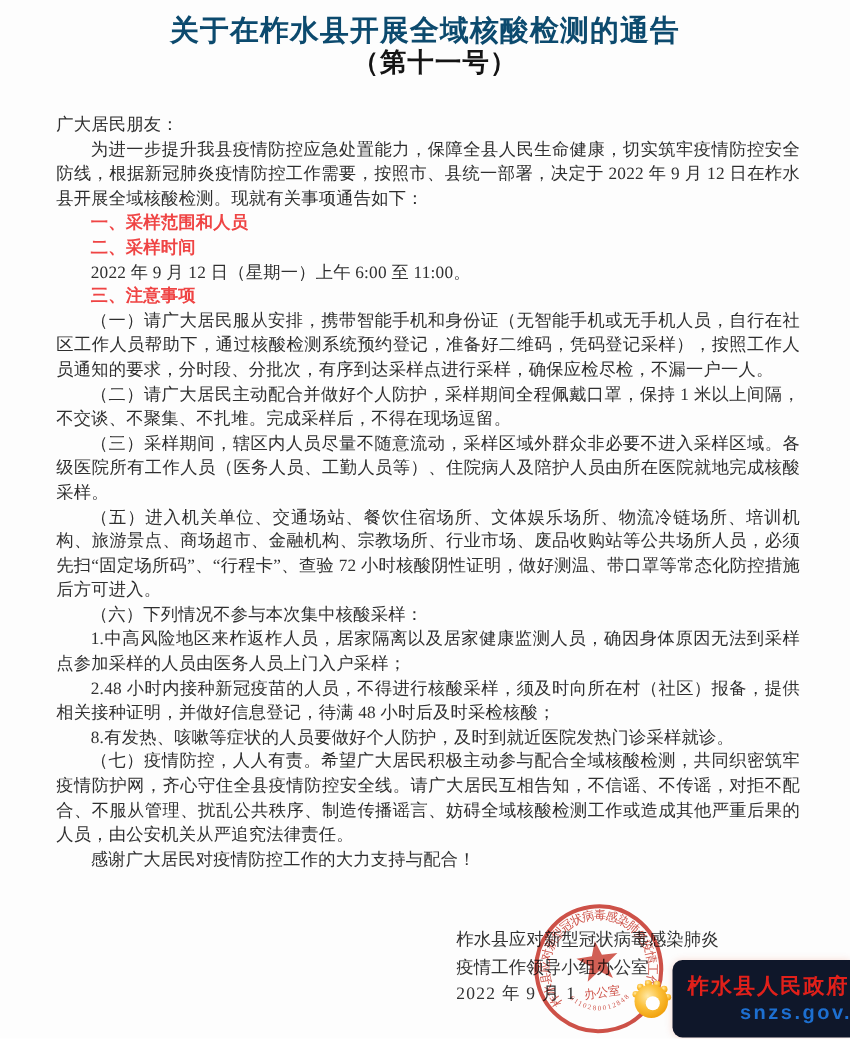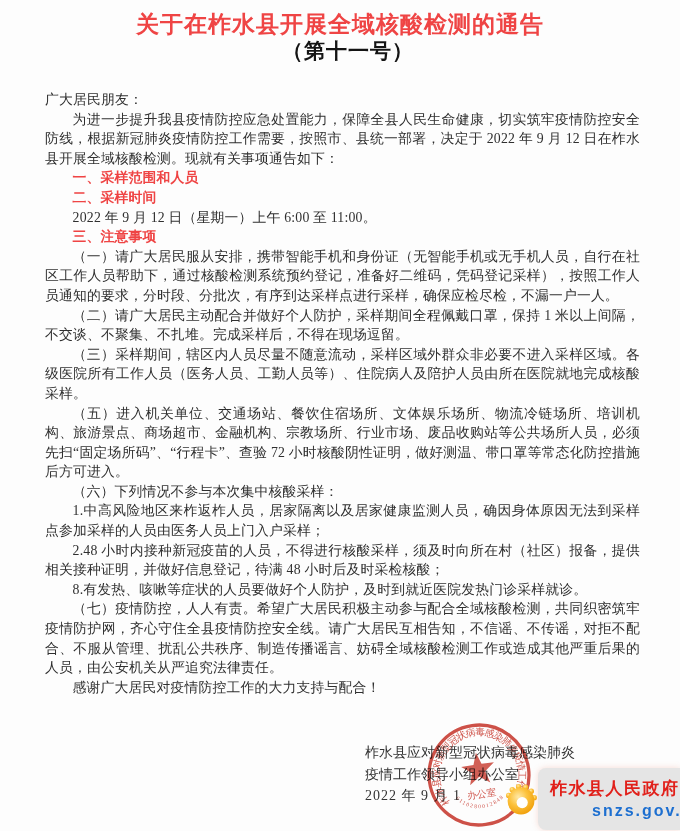--- a/index.html
+++ b/index.html
@@ -10,21 +10,21 @@
     background:#fdfdfd;
     overflow:hidden;
     font-family:"Liberation Serif","DejaVu Serif",serif;
     color:#2f2f2f;
   }
   .doc-title{
     margin:10px 0 0 0;
     text-align:center;
     font-family:"Liberation Sans","DejaVu Sans",sans-serif;
     font-weight:700;
-    color:#ef4444;
+    color:#0c4a6e;
     font-size:23px;
     line-height:28px;
     letter-spacing:1px;
   }
   .doc-subtitle{
     margin:0;
     text-align:center;
     font-family:"Liberation Sans","DejaVu Sans",sans-serif;
     font-weight:700;
     color:#141414;
@@ -69,21 +69,21 @@
   .gold-logo{
     position:absolute;
     left:504px;top:783px;
     width:34px;height:34px;
     z-index:5;
   }
   .site-badge{
     position:absolute;
     left:538px;top:768px;
     width:142px;height:62px;
-    background:#e5e5e5;
+    background:#0f172a;
     border-radius:8px 0 0 8px;
     box-shadow:0 0 6px rgba(230,120,90,0.25);
     display:flex;flex-direction:column;justify-content:center;
     padding-left:12px;box-sizing:border-box;
     z-index:4;
   }
   .gov-name{
     font-family:"Liberation Sans","DejaVu Sans",sans-serif;
     font-weight:700;font-size:17px;line-height:21px;
     color:#e1201a;letter-spacing:1.5px;

